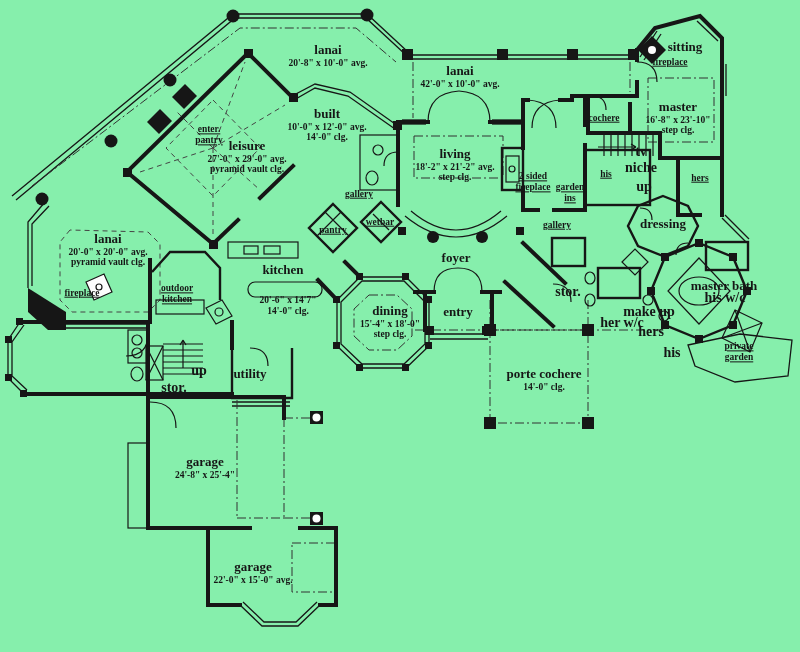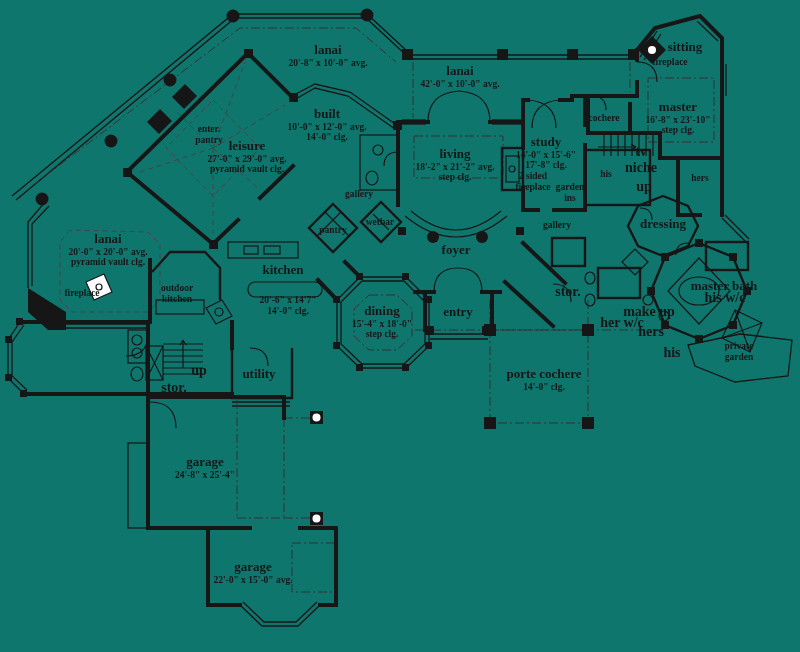--- a/index.html
+++ b/index.html
@@ -1,24 +1,24 @@
 <!DOCTYPE html>
 <html><head>
 <meta charset="utf-8">
 <style>
   html,body{margin:0;padding:0;background:#e8e8e8;}
-  .plan{position:relative;width:800px;height:652px;background:#0f766e;overflow:hidden;
+  .plan{position:relative;width:800px;height:652px;background:#86efac;overflow:hidden;
         font-family:"Liberation Serif",serif;color:#161616;}
   .plan svg{position:absolute;left:0;top:0;}
   .lbl{position:absolute;transform:translate(-50%,-50%);text-align:center;font-weight:bold;
        line-height:1.12;white-space:nowrap;color:#161616;}
   .ttl{font-size:13px;}
   .mid{font-size:13px;}
   .dim{font-size:9.5px;}
-  .sm{font-size:9.5px;}
+  .sm{font-size:9.5px;text-decoration:underline;}
   .xs{font-size:14px;margin-top:40px;}
 </style>
 </head>
 <body>
 
 <div class="plan">
 
 <svg width="800" height="652" viewBox="0 0 800 652">
 
   <g stroke="#161616" stroke-width="1.3" fill="none">
@@ -337,63 +337,58 @@
 <div class="lbl" style="left:247px;top:157px">
   <div class="ttl">leisure</div>
   <div class="dim">27'-0" x 29'-0" avg.</div>
   <div class="dim">pyramid vault clg.</div>
 </div>
 <div class="lbl" style="left:455px;top:165px">
   <div class="ttl">living</div>
   <div class="dim">18'-2" x 21'-2" avg.</div>
   <div class="dim">step clg.</div>
 </div>
-<div class="lbl" style="left:546px;top:153px">
-  <div class="ttl">study</div>
-  <div class="dim">14'-0" x 15'-6"</div>
-  <div class="dim">17'-8" clg.</div>
-</div>
 <div class="lbl" style="left:678px;top:118px">
   <div class="ttl">master</div>
   <div class="dim">16'-8" x 23'-10"</div>
   <div class="dim">step clg.</div>
 </div>
 <div class="lbl" style="left:108px;top:250px">
   <div class="ttl">lanai</div>
   <div class="dim">20'-0" x 20'-0" avg.</div>
   <div class="dim">pyramid vault clg.</div>
 </div>
 <div class="lbl ttl" style="left:283px;top:270px">kitchen</div>
 <div class="lbl" style="left:288px;top:306px">
   <div class="dim">20'-6" x 14'7"</div>
   <div class="dim">14'-0" clg.</div>
 </div>
-<div class="lbl" style="left:382px;top:322px">
+<div class="lbl" style="left:390px;top:322px">
   <div class="ttl">dining</div>
   <div class="dim">15'-4" x 18'-0"</div>
   <div class="dim">step clg.</div>
 </div>
 <div class="lbl" style="left:205px;top:468px">
   <div class="ttl">garage</div>
   <div class="dim">24'-8" x 25'-4"</div>
 </div>
 <div class="lbl" style="left:253px;top:573px">
   <div class="ttl">garage</div>
   <div class="dim">22'-0" x 15'-0" avg.</div>
 </div>
 <div class="lbl" style="left:544px;top:380px">
   <div class="mid">porte cochere</div>
   <div class="dim">14'-0" clg.</div>
 </div>
 <div class="lbl ttl" style="left:724px;top:286px">master bath</div>
 <div class="lbl mid" style="left:685px;top:47px">sitting</div>
-<div class="lbl mid" style="left:456px;top:250px">foyer</div>
+<div class="lbl mid" style="left:456px;top:258px">foyer</div>
 <div class="lbl mid" style="left:458px;top:312px">entry</div>
 <div class="lbl mid" style="left:663px;top:224px">dressing</div>
-<div class="lbl mid" style="left:259px;top:374px">utility</div>
+<div class="lbl mid" style="left:250px;top:374px">utility</div>
 
 <div class="lbl sm" style="left:209px;top:135px">
   <div>enter.</div>
   <div>pantry</div>
 </div>
 <div class="lbl sm" style="left:359px;top:194px">gallery</div>
 <div class="lbl sm" style="left:557px;top:225px">gallery</div>
 <div class="lbl sm" style="left:380px;top:222px">wetbar</div>
 <div class="lbl sm" style="left:333px;top:230px">pantry</div>
 <div class="lbl sm" style="left:604px;top:118px">cochere</div>

